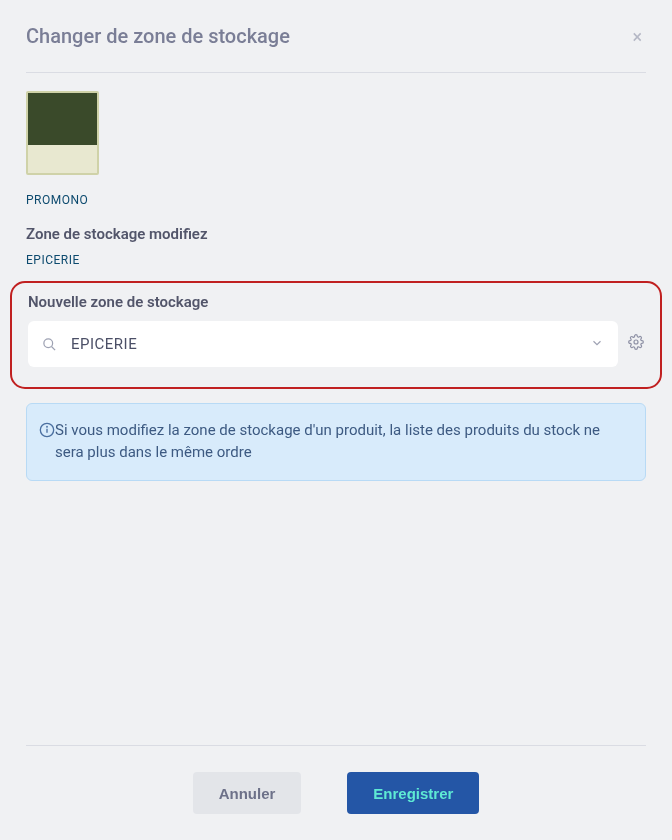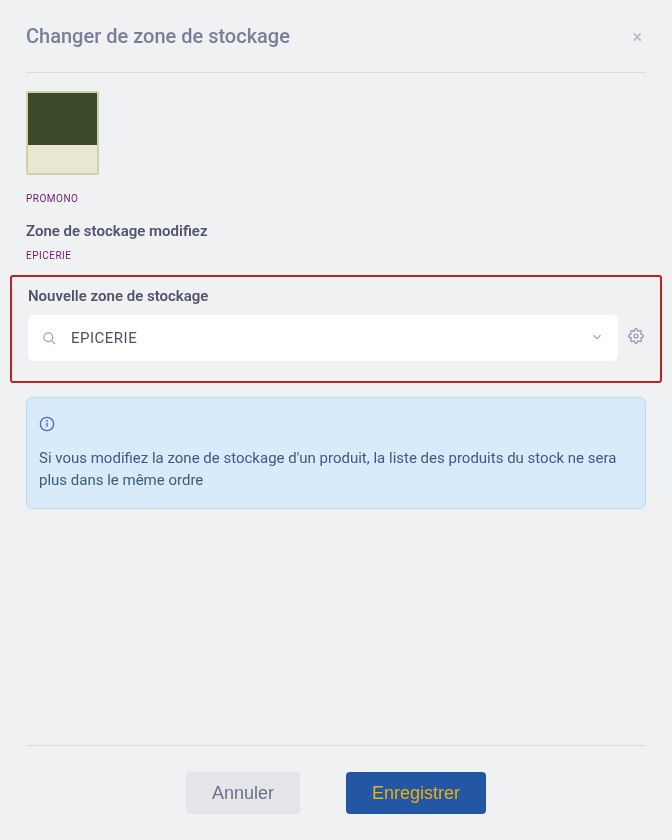--- a/index.html
+++ b/index.html
@@ -8,36 +8,36 @@
     .header { display:flex; justify-content:space-between; align-items:center; padding:24px 0 24px 0; border-bottom:1px solid #dadce3; }
     .title { font-size:20px; font-weight:500; color:#7a7e96; }
     .close { font-size:18px; color:#b5b8c5; cursor:pointer; padding:0 4px; }
     .row { padding-top:18px; }
     .label { font-size:15px; font-weight:600; color:#52556a; margin-bottom:10px; }
     .prod-row { display:flex; gap:12px; align-items:flex-start; }
     .prod-left { flex:1; }
     .input-ro { background:#e3e5e9; border-radius:6px; padding:14px 18px; color:#56596e; font-size:15px; }
     .thumb { width:73px; height:84px; background:#3a4a2a; border:2px solid #cfd2a8; border-radius:2px; position:relative; overflow:hidden; flex-shrink:0; }
     .thumb::before { content:""; position:absolute; bottom:0; left:0; right:0; height:28px; background:#e8e8d0; }
-    .value { color:#701a75; font-size:10px; letter-spacing:0.5px; }
-    .hl { border:2px solid #c02020; border-radius:3px; padding:10px 16px 20px 16px; margin:14px -16px 0 -16px; }
+    .value { color:#0c4a6e; font-size:12px; letter-spacing:0.5px; }
+    .hl { border:2px solid #c02020; border-radius:15px; padding:10px 16px 20px 16px; margin:14px -16px 0 -16px; }
     .select-row { display:flex; align-items:center; gap:10px; }
     .select { flex:1; background:#fff; border-radius:6px; height:46px; display:flex; align-items:center; padding:0 14px; cursor:pointer; }
     .search-ic { color:#9ea2b3; margin-right:14px; display:flex; }
     .select-val { flex:1; color:#4b4f66; font-size:15px; letter-spacing:0.5px; }
     .chev { color:#9ea2b3; }
     .gear { color:#8f92a6; cursor:pointer; }
-    .info-box { margin-top:14px; background:#d8ebfb; border:1px solid #b8daf5; border-radius:6px; padding:16px 16px 16px 12px; display:flex; gap:12px; align-items:flex-start;flex-direction:column; }
+    .info-box { margin-top:14px; background:#d8ebfb; border:1px solid #b8daf5; border-radius:6px; padding:16px 16px 16px 12px; display:flex; align-items:flex-start; }
     .info-ic { color:#4a6fa0; flex-shrink:0; margin-top:2px; }
     .info-txt { color:#3d5a82; font-size:15px; line-height:1.45; }
     .spacer { flex:1; }
     .footer { border-top:1px solid #dadce3; padding-top:26px; display:flex; justify-content:center; gap:14px; }
-    .btn { height:42px; padding:0 26px; border:none; border-radius:4px; font-size:18px; font-weight:400; cursor:pointer; }
+    .btn { height:42px; padding:0 26px; border:none; border-radius:4px; font-size:15px; font-weight:700; cursor:pointer; }
     .btn-cancel { background:#e3e5e9; color:#6d7189; }
-    .btn-save { background:#2456a6; color:#eab308;margin-left:32px; }
+    .btn-save { background:#2456a6; color:#5eead4;margin-left:32px; }
   </style>
 </head>
 <body>
 
 <div class="container">
   <div class="header">
     <div class="title">Changer de zone de stockage</div>
     <div class="close">×</div>
   </div>
 

